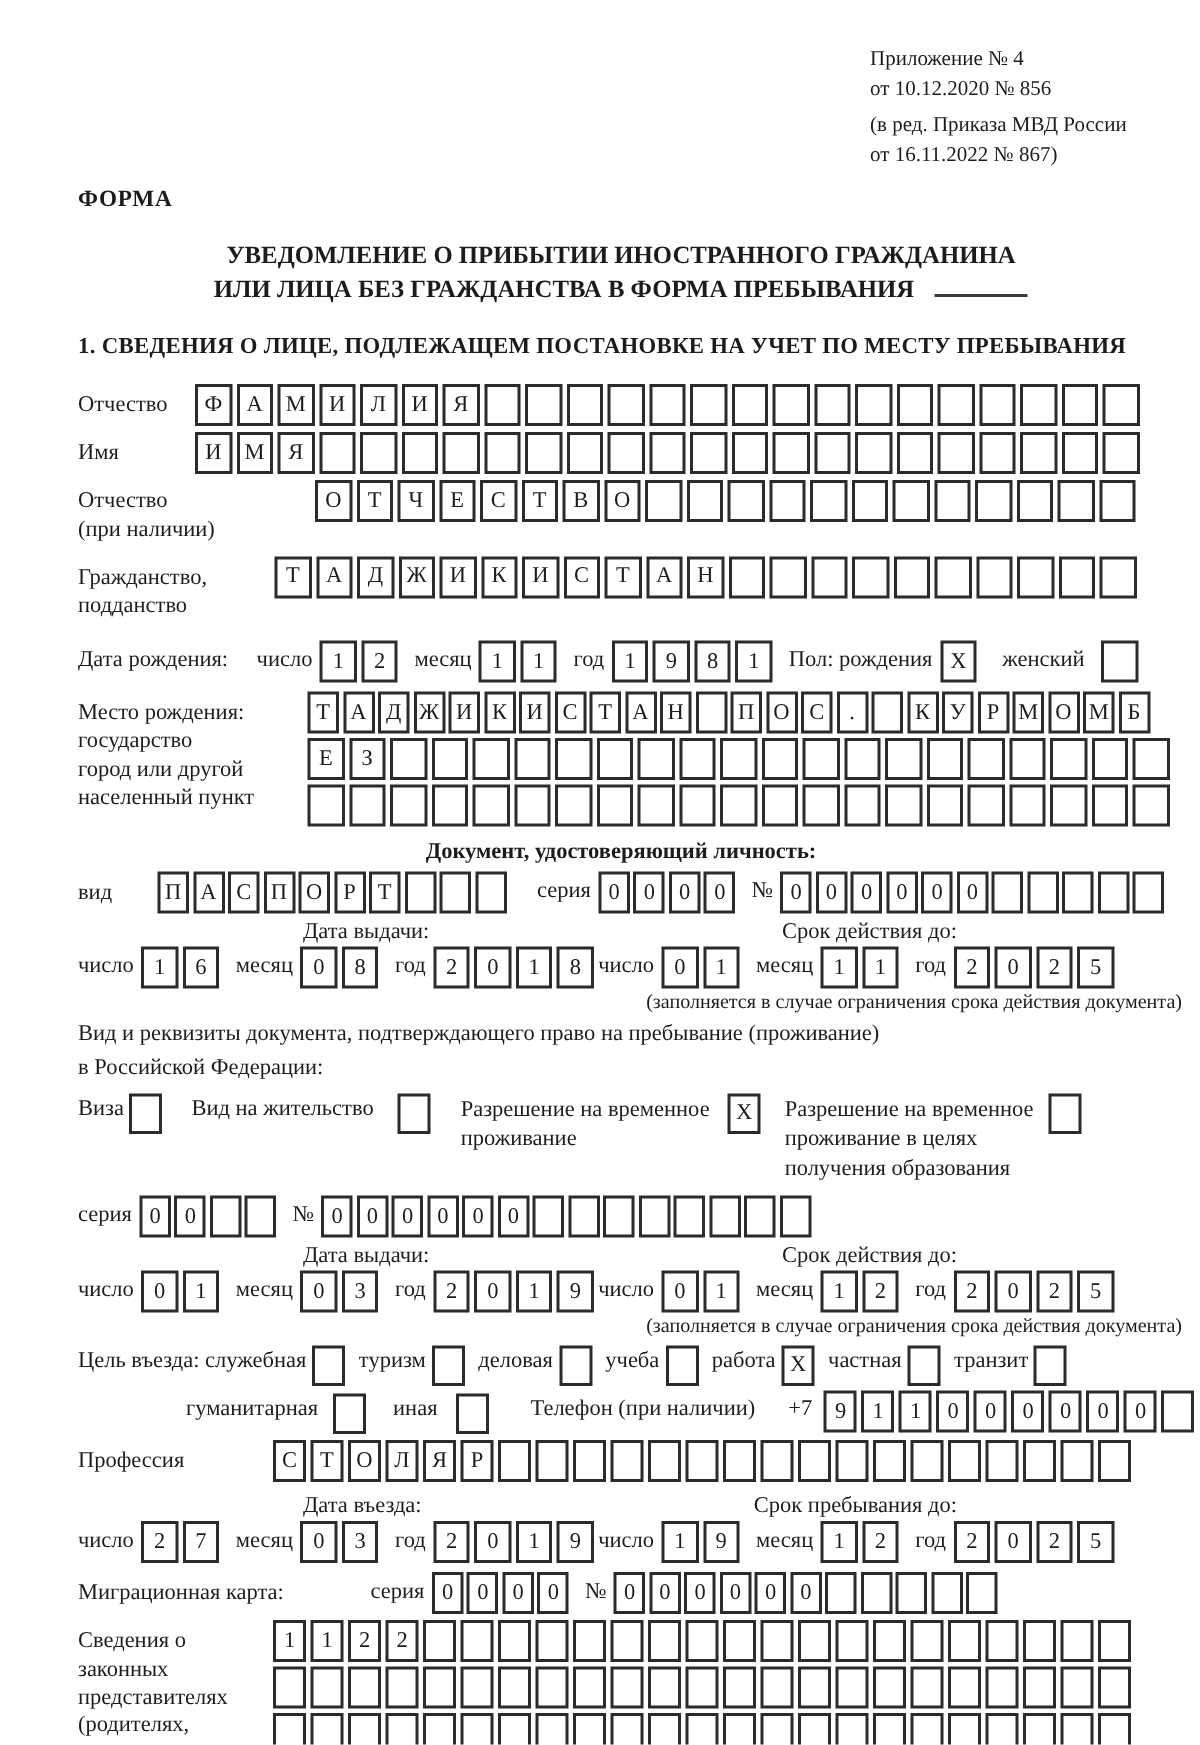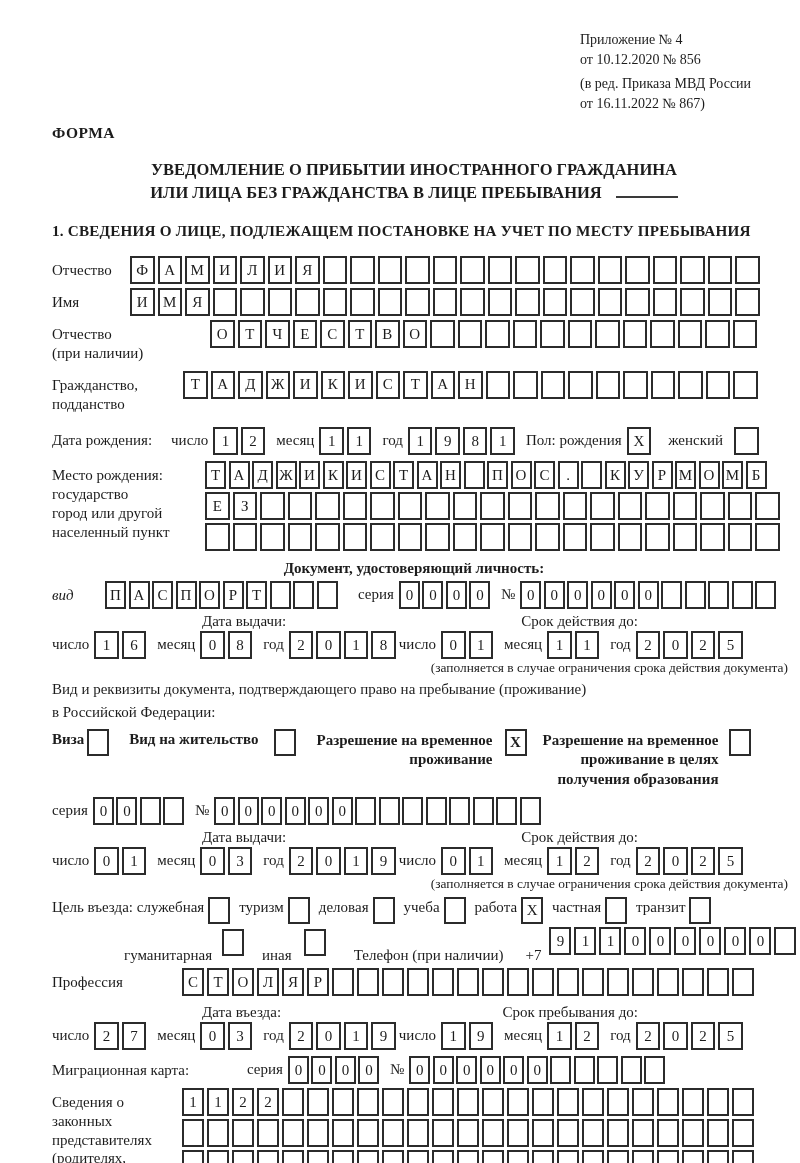--- a/index.html
+++ b/index.html
@@ -39,72 +39,72 @@
   .md .cell{width:22px;margin-right:3px;}
   .cb{margin:2px 0 0 5px;}
   .cb .cell{width:22px;height:27px;margin-right:0;}
   .stack .cellrow{display:flex;margin-bottom:3px;}
 
   
   .w-name{width:78px;}
   .w-patr{width:158px;}
   .w-citiz{width:131px;}
   .w-bp{width:153px;}
-  .w-vid{width:53px;font-style:italic;}
+  .w-vid{width:53px;}
   .w-prof{width:130px;}
   .w-mig{width:195px;}
   .w-legal{width:130px;}
 
   .doc-head{text-align:center;font-weight:bold;font-size:15px;margin:6px 0 4px;}
 
   .datelabels{display:flex;font-size:15px;margin:2px 0 1px;}
   .dl-left{margin-left:150px;}
   .dl-right{margin-left:auto;margin-right:138px;}
   .daterow{display:flex;align-items:flex-start;}
   .dg{display:flex;align-items:flex-start;}
   .dg.right{margin-left:auto;margin-right:70px;}
   .note-right{text-align:right;font-size:13.4px;margin:1px -12px 3px 0;}
 
   .plain{line-height:1.38;margin:2px 0;}
 
-  .permits{display:flex;align-items:flex-start;margin:4px 0 8px;font-weight:bold;}
+  .permits{display:flex;align-items:flex-start;margin:4px 0 8px;}
   .pitem{display:flex;align-items:flex-start;}
-  .pitem .ctr{text-align:right;line-height:1.3;padding-top:4px;}
+  .pitem .ctr{text-align:left;line-height:1.3;padding-top:4px;}
   .pitem .one{padding-top:4px;white-space:nowrap;}
   .gap20{margin-left:20px;}
   .gap16{margin-left:16px;}
 
   .purpose{display:flex;align-items:flex-start;margin-bottom:3px;}
   .purpose .t{padding-top:4px;white-space:nowrap;}
   .purpose .cb{margin-left:4px;}
   .purpose .sp{margin-left:9px;}
 
   .phone-row{display:flex;align-items:flex-start;margin-bottom:4px;}
-  .phone-row .t{padding-top:4px;white-space:nowrap;margin-top:16px;}
+  .phone-row .t{padding-top:4px;white-space:nowrap;}
   .indent{margin-left:72px;}
   .tel{margin-left:28px;}
   .plus7{margin-left:22px;margin-right:8px;}
 </style>
 </head>
 <body>
 
 <div class="page">
 
   <div class="hdr">
     <div>Приложение № 4</div>
     <div>от 10.12.2020 № 856</div>
     <div class="ed">(в ред. Приказа МВД России</div>
     <div>от 16.11.2022 № 867)</div>
   </div>
 
   <div class="forma">ФОРМА</div>
 
   <div class="title">
     <div>УВЕДОМЛЕНИЕ О ПРИБЫТИИ ИНОСТРАННОГО ГРАЖДАНИНА</div>
-    <div><span>ИЛИ ЛИЦА БЕЗ ГРАЖДАНСТВА В ЛИЦЕ ПРЕБЫВАНИЯ</span><span class="blank-line"></span></div>
+    <div><span>ИЛИ ЛИЦА БЕЗ ГРАЖДАНСТВА В ФОРМА ПРЕБЫВАНИЯ</span><span class="blank-line"></span></div>
   </div>
 
   <div class="section">1. СВЕДЕНИЯ О ЛИЦЕ, ПОДЛЕЖАЩЕМ ПОСТАНОВКЕ НА УЧЕТ ПО МЕСТУ ПРЕБЫВАНИЯ</div>
 
   <div class="rows">
 
     <div class="row">
       <span class="lbl w-name">Отчество</span>
       <span class="cellrow">
           <span class="cell">Ф</span>

